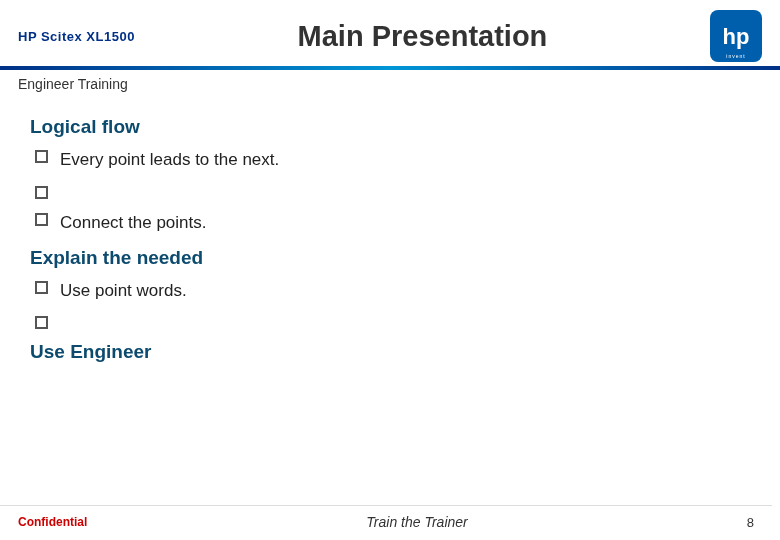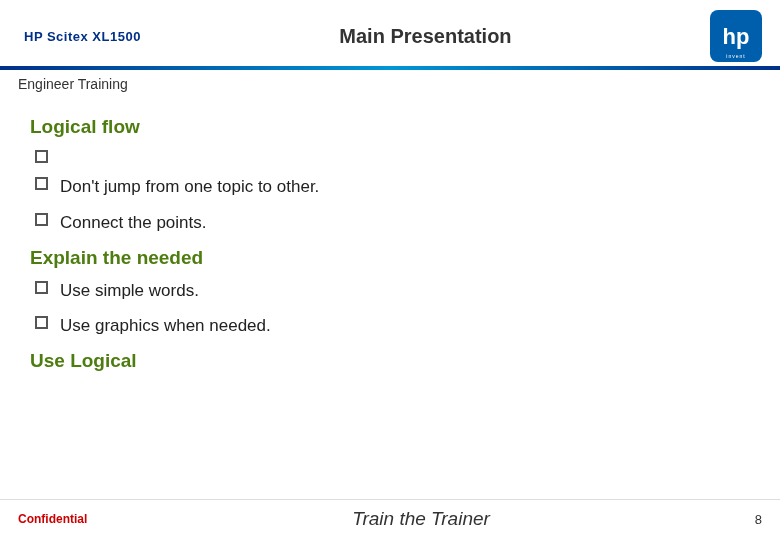--- a/index.html
+++ b/index.html
@@ -10,37 +10,37 @@
       font-family: Arial, Helvetica, sans-serif;
       background: #ffffff;
       overflow: hidden;
       position: relative;
     }
 
     .header {
       display: flex;
       align-items: center;
       justify-content: flex-start;
-      padding: 10px 18px 4px 24px;
+      padding: 10px 18px 4px 18px;
     }
 
     .header-left {
       display: flex;
       flex-direction: column;
     }
 
     .hp-logo-text {
       font-size: 13px;
       font-weight: bold;
       color: #003087;
       letter-spacing: 0.5px;
     }
 
     .header-title {
-      font-size: 20px;
+      font-size: 29px;
       font-weight: bold;
       color: #333;
       text-align: center;
       flex: 1;
     }
 
     .hp-icon {
       width: 52px;
       height: 52px;
     }
@@ -57,21 +57,21 @@
       padding: 0 36px 6px 18px;
     }
 
     .content {
       padding: 8px 30px 8px 30px;
     }
 
     .section-heading {
       font-size: 19px;
       font-weight: bold;
-      color: #4d7c0f;
+      color: #0c4a6e;
       margin-bottom: 10px;
       margin-top: 10px;
     }
 
     .bullet-list {
       list-style: none;
       margin-bottom: 8px;
     }
 
     .bullet-list li {
@@ -98,36 +98,36 @@
       height: 13px;
       border: 2px solid #555;
       display: inline-block;
       background: #fff;
     }
 
     .footer {
       position: absolute;
       bottom: 0;
       left: 0;
-      right: 0;
+      right: 8px;
       display: flex;
       justify-content: space-between;
       align-items: center;
       padding: 8px 18px 10px 18px;
       border-top: 1px solid #ddd;
     }
 
     .footer-confidential {
       font-size: 12px;
       color: #c00;
       font-weight: bold;
     }
 
     .footer-center {
-      font-size: 19px;
+      font-size: 14px;
       color: #333;
       font-style: italic;
     }
 
     .footer-page {
       font-size: 13px;
       color: #333;
     }
   </style>
 </head>
@@ -151,52 +151,51 @@
 <div class="engineer-label">Engineer  Training</div>
 
 <div class="content">
 
   <div class="section-heading">Logical flow</div>
   <ul class="bullet-list">
     <li>
       <span class="bullet-icon">
           <span class="bullet-box"></span>
         </span>
-    </li>
-    <li>
-      <span class="bullet-icon">
-          <span class="bullet-box"></span>
-        </span>
-      <span>Don't jump from one topic to other.</span>
+      <span>Every point leads to the next.</span>
+    </li>
+    <li>
+      <span class="bullet-icon">
+          <span class="bullet-box"></span>
+        </span>
     </li>
     <li>
       <span class="bullet-icon">
           <span class="bullet-box"></span>
         </span>
       <span>Connect the points.</span>
     </li>
   </ul>
 
   <div class="section-heading">Explain the needed</div>
   <ul class="bullet-list">
     <li>
       <span class="bullet-icon">
           <span class="bullet-box"></span>
         </span>
-      <span>Use simple words.</span>
-    </li>
-    <li>
-      <span class="bullet-icon">
-          <span class="bullet-box"></span>
-        </span>
-      <span>Use graphics when needed.</span>
+      <span>Use point words.</span>
+    </li>
+    <li>
+      <span class="bullet-icon">
+          <span class="bullet-box"></span>
+        </span>
     </li>
   </ul>
 
-  <div class="section-heading">Use Logical</div>
+  <div class="section-heading">Use Engineer</div>
 
 </div>
 
 <div class="footer">
   <span class="footer-confidential">Confidential</span>
   <span class="footer-center">Train the Trainer</span>
   <span class="footer-page">8</span>
 </div>
 
 </body></html>

